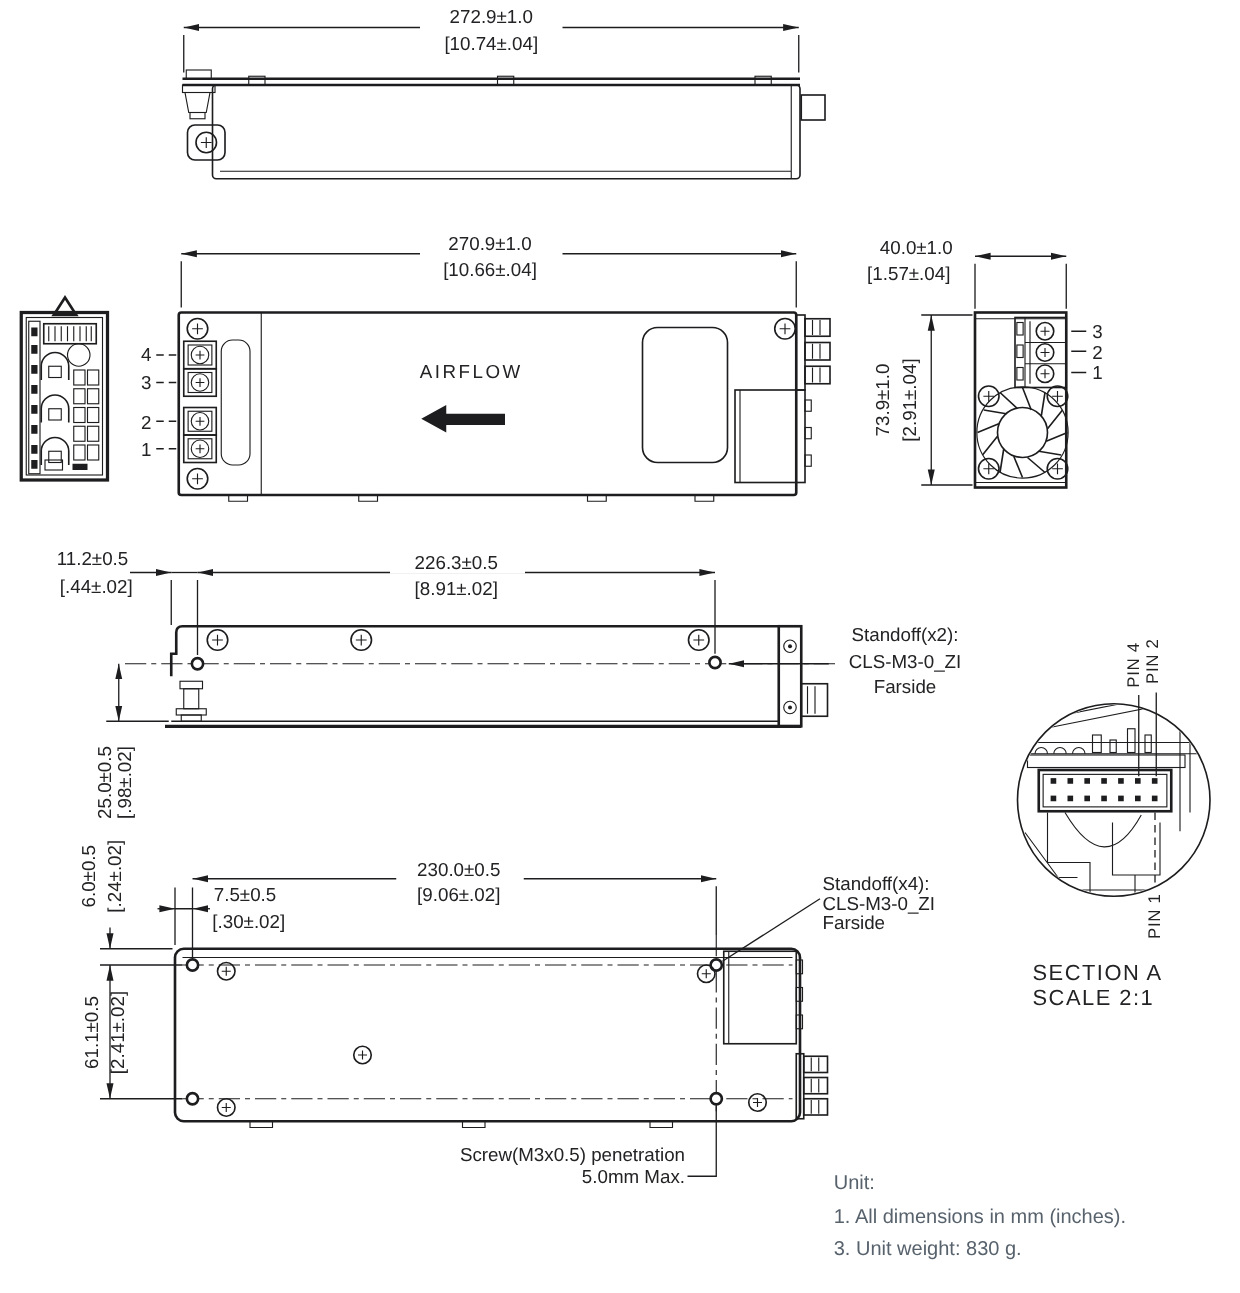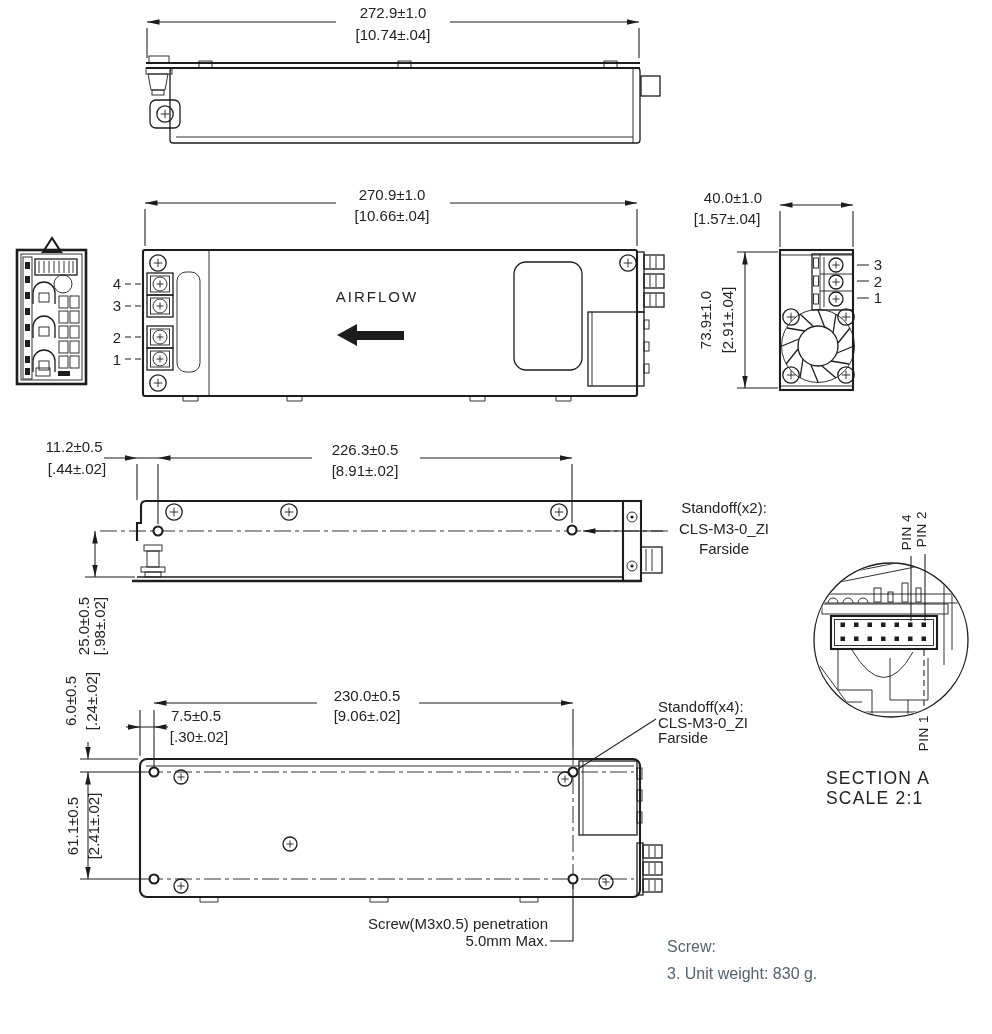--- a/index.html
+++ b/index.html
@@ -357,15 +357,16 @@
     <path class="dl dash" d="M924,650 V706"></path>
     <text class="pin" x="911" y="532" transform="rotate(-90 911 532)">PIN 4</text>
     <text class="pin" x="926" y="529" transform="rotate(-90 926 529)">PIN 2</text>
     <text class="pin" x="928" y="733" transform="rotate(-90 928 733)">PIN 1</text>
     <text class="sect anchS" x="826" y="784">SECTION A</text>
     <text class="sect anchS" x="826" y="804">SCALE 2:1</text>
   </g>
 </svg>
 
 <div class="note-block">
-  <div>Screw:</div>
+  <div>Unit:</div>
+  <div>1. All dimensions in mm (inches).</div>
   <div>3. Unit weight: 830 g.</div>
 </div>
 
 </body></html>

